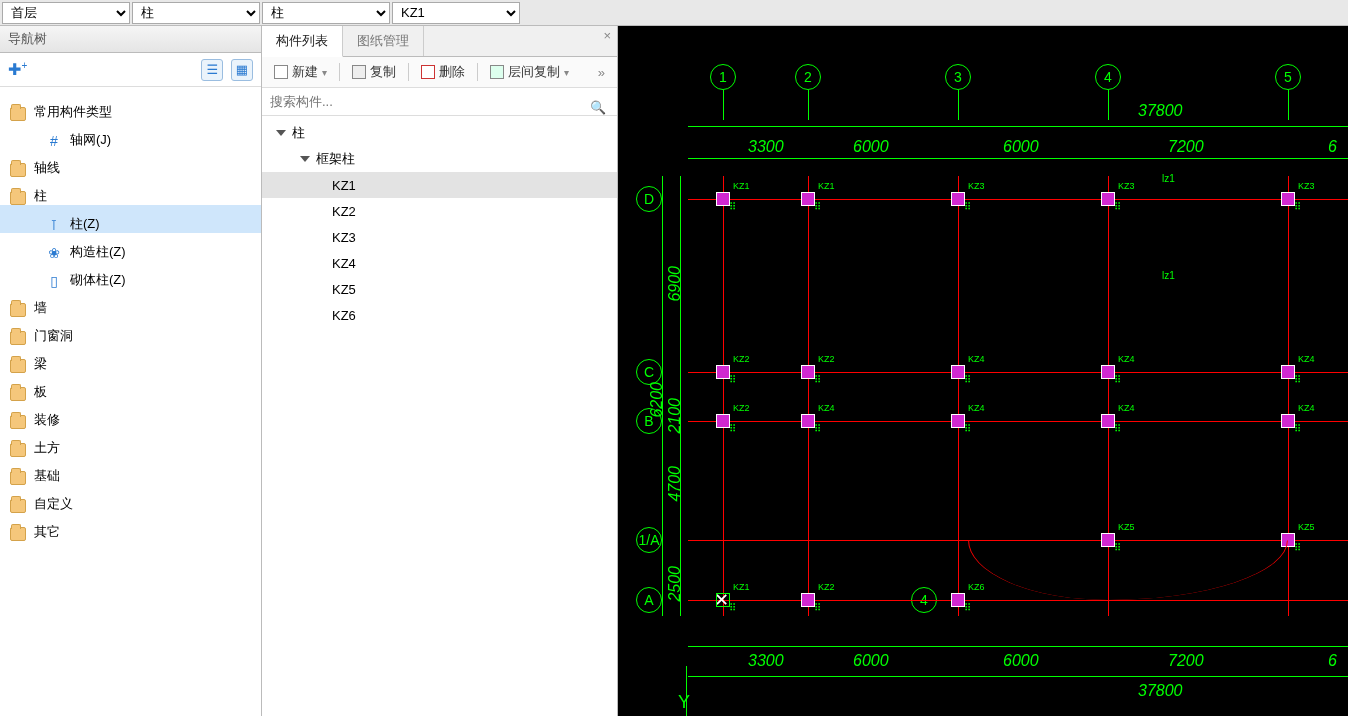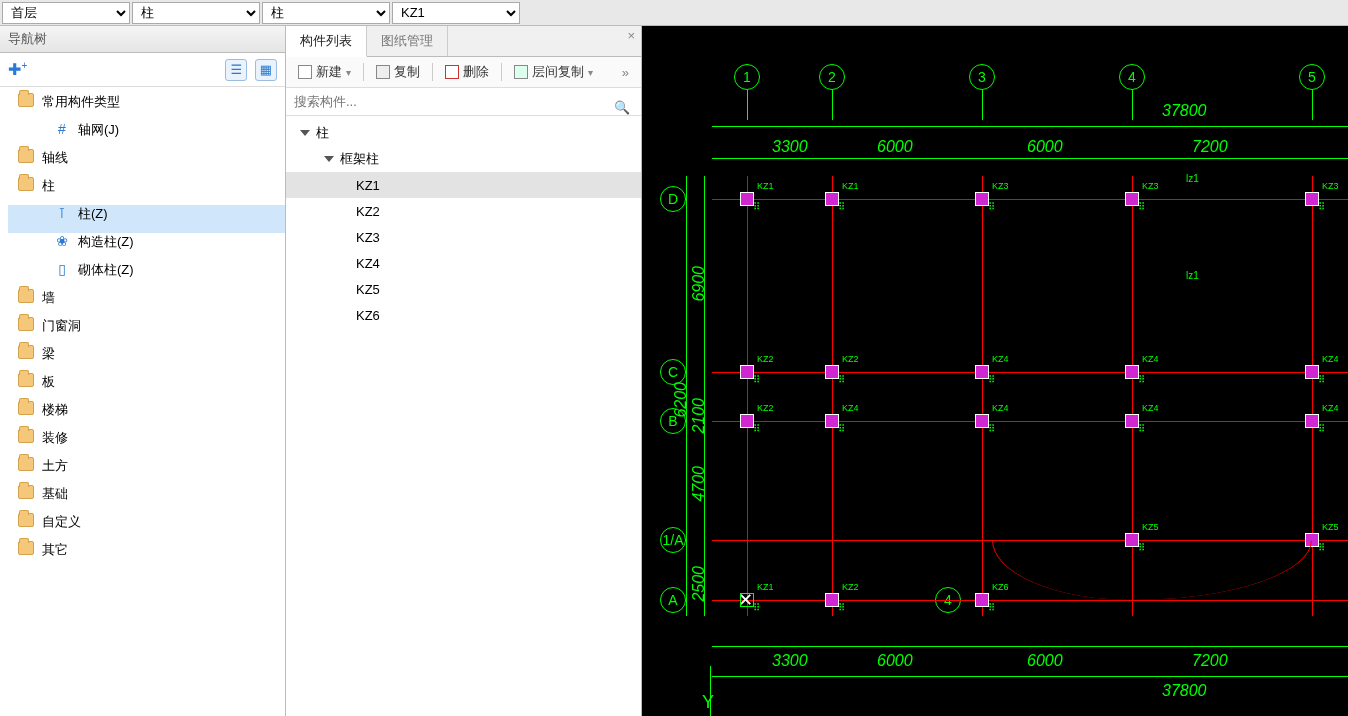--- a/index.html
+++ b/index.html
@@ -8,31 +8,31 @@
 
 .topbar { height: 26px; background: #e8e8e8; border-bottom: 1px solid #bbb; display: flex; align-items: center; padding: 2px; gap: 2px; }
 .topbar select { height: 22px; border: 1px solid #aaa; background: #fff; padding: 0 4px; }
 .dd1 { width: 128px; }
 .dd2 { width: 128px; }
 .dd3 { width: 128px; }
 .dd4 { width: 128px; }
 
 
 .wrap { display: flex; height: calc(100% - 26px); }
-.left { width: 286px; border-right: 1px solid #bbb; background: #fff; display:flex; flex-direction:column;}
+.left { width: 262px; border-right: 1px solid #bbb; background: #fff; display:flex; flex-direction:column;}
 .mid  { width: 356px; border-right: 1px solid #bbb; background: #fff; display:flex; flex-direction:column; position:relative;}
 .canvas { flex: 1; background: #000; position: relative; overflow: hidden; }
 
 
 .panel-title { background: linear-gradient(#f5f5f5,#e5e5e5); border-bottom:1px solid #bbb; padding:4px 8px; color:#555; }
 .left-toolbar { height: 34px; display:flex; align-items:center; justify-content:space-between; padding:4px 8px; border-bottom:1px solid #ddd;}
 .left-toolbar .lt-left { color:#2a7ad1; font-size:16px; }
 .left-toolbar .lt-right span { display:inline-block; width:22px;height:22px;border:1px solid #9abde0; border-radius:3px; margin-left:4px; text-align:center; line-height:20px; color:#2a7ad1; background:#eaf3fb;}
 .tree { padding: 6px 0; overflow:auto; }
-.tree-item { display:flex; align-items:flex-start; height:28px; padding-left:10px; cursor:default;margin-left:8px; }
+.tree-item { display:flex; align-items:flex-end; height:28px; padding-left:10px; cursor:default; }
 .tree-item.indent1 { padding-left: 46px; }
 .tree-item.sel { background:#cfe6fb; }
 .folder-ico { width:16px;height:14px; background:#f5c77b; border:1px solid #d4a24a; border-radius:2px; margin-right:8px; position:relative; }
 .folder-ico:before { content:""; position:absolute; top:-4px; left:0; width:8px; height:4px; background:#f5c77b; border:1px solid #d4a24a; border-bottom:none; border-radius:2px 2px 0 0;}
 .leaf-ico { width:16px; text-align:center; margin-right:8px; color:#2a7ad1; font-size:14px;}
 
 
 .mid-close { position:absolute; top:2px; right:6px; color:#888; cursor:pointer; font-size:13px;}
 .tabs { display:flex; border-bottom:1px solid #bbb; background:#f0f0f0;}
 .tab { padding:6px 14px; border-right:1px solid #ccc; color:#777; }
@@ -133,24 +133,20 @@
           <span class="folder-ico"></span>
           <span>门窗洞</span>
         </div>
         <div class="tree-item">
           <span class="folder-ico"></span>
           <span>梁</span>
         </div>
         <div class="tree-item">
           <span class="folder-ico"></span>
           <span>板</span>
-        </div>
-        <div class="tree-item">
-          <span class="folder-ico"></span>
-          <span>楼梯</span>
         </div>
         <div class="tree-item">
           <span class="folder-ico"></span>
           <span>装修</span>
         </div>
         <div class="tree-item">
           <span class="folder-ico"></span>
           <span>土方</span>
         </div>
         <div class="tree-item">

